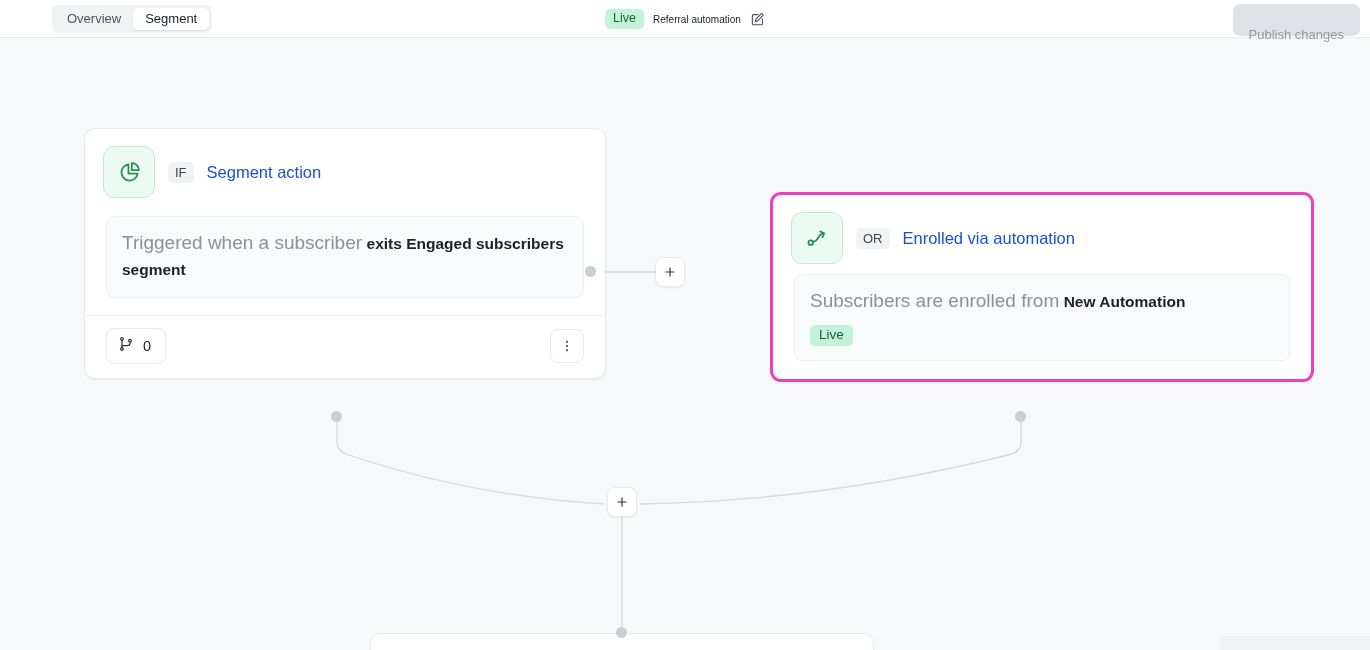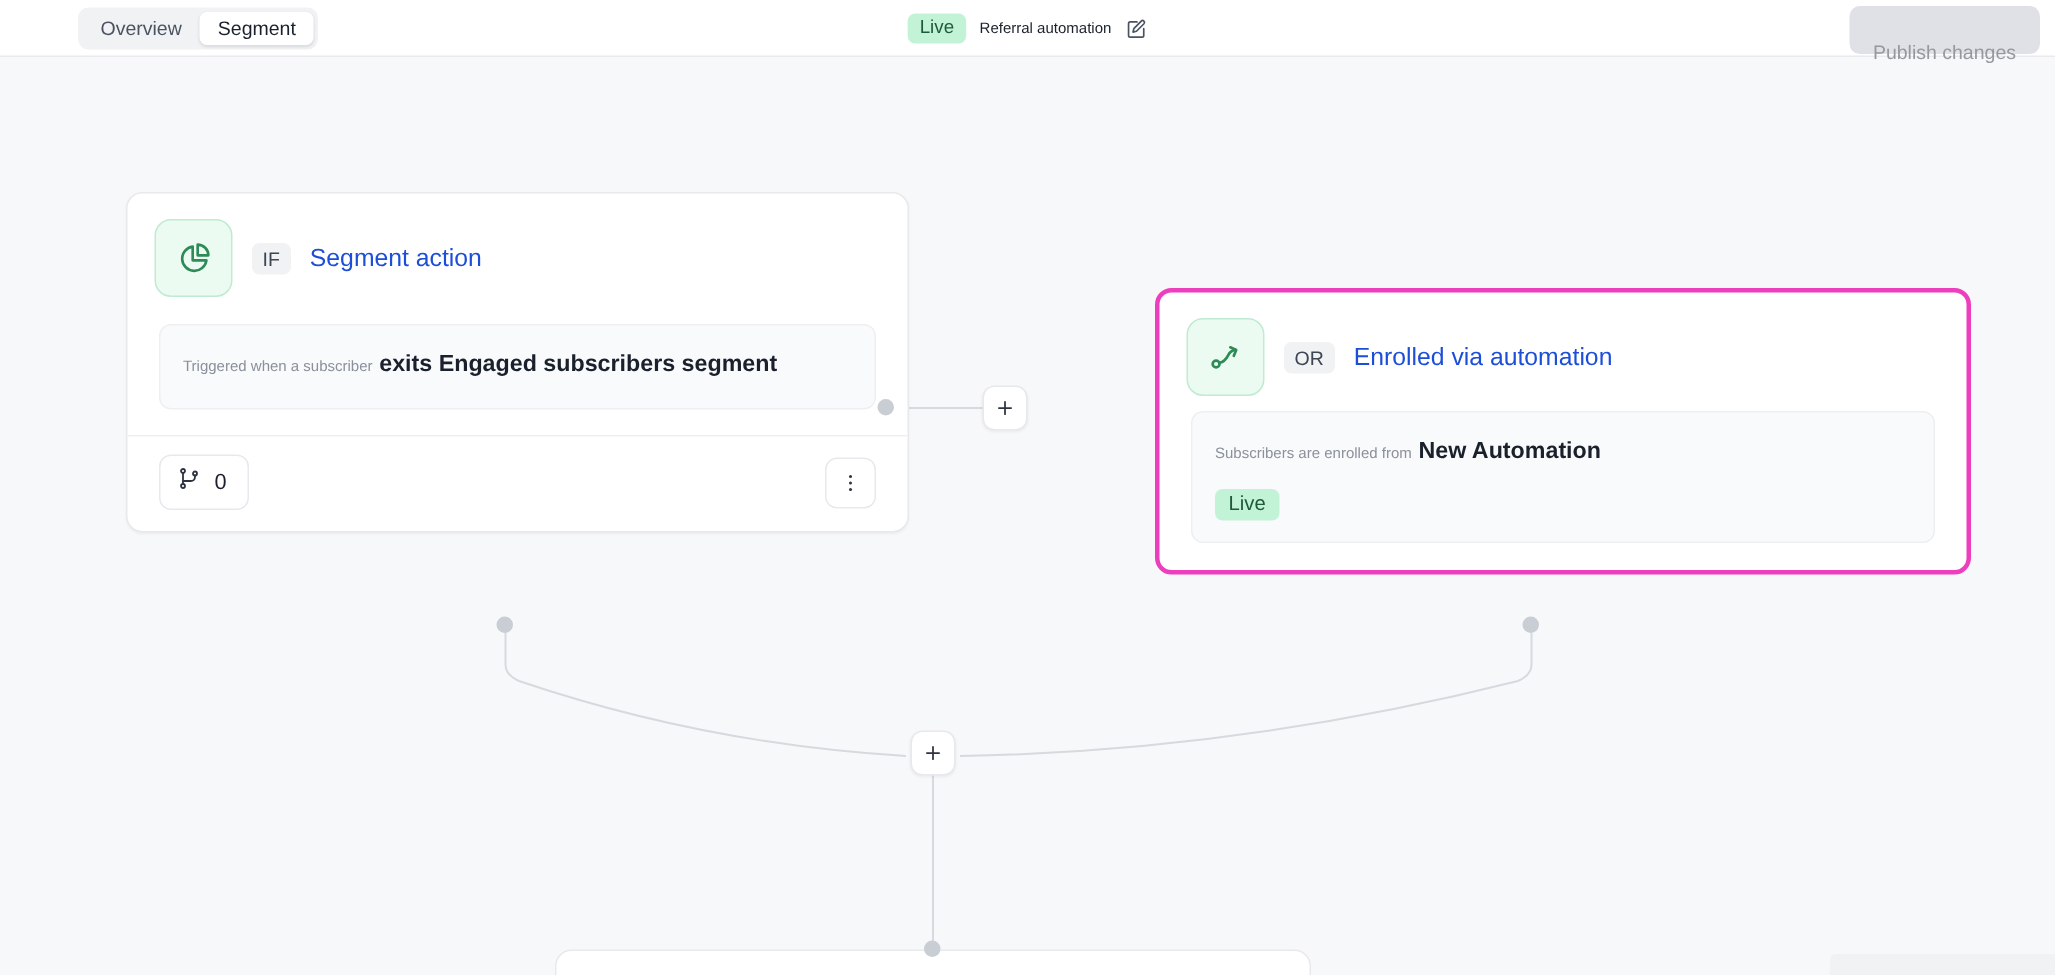--- a/index.html
+++ b/index.html
@@ -142,21 +142,21 @@
     color: #1d4ed8;
   }
 
   .node-body {
     margin: 18px 21px 0 21px;
     background: #F9FAFB;
     border: 1px solid #EDEFF2;
     border-radius: 8px;
     padding: 13px 15px 14px;
   }
-  .node-body .muted { color: #8A909C; font-size: 10px; }
+  .node-body .muted { color: #8A909C; font-size: 19px; }
   .node-body .strong { color: #1A202C; font-size: 15.5px; font-weight: bold; }
   .body-line { line-height: 26px; }
 
   .inner-live {
     display: inline-block;
     margin-top: 10px;
     background: #C3F3D7;
     color: #1E5B3A;
     font-size: 13.5px;
     padding: 3px 9px 4px;

